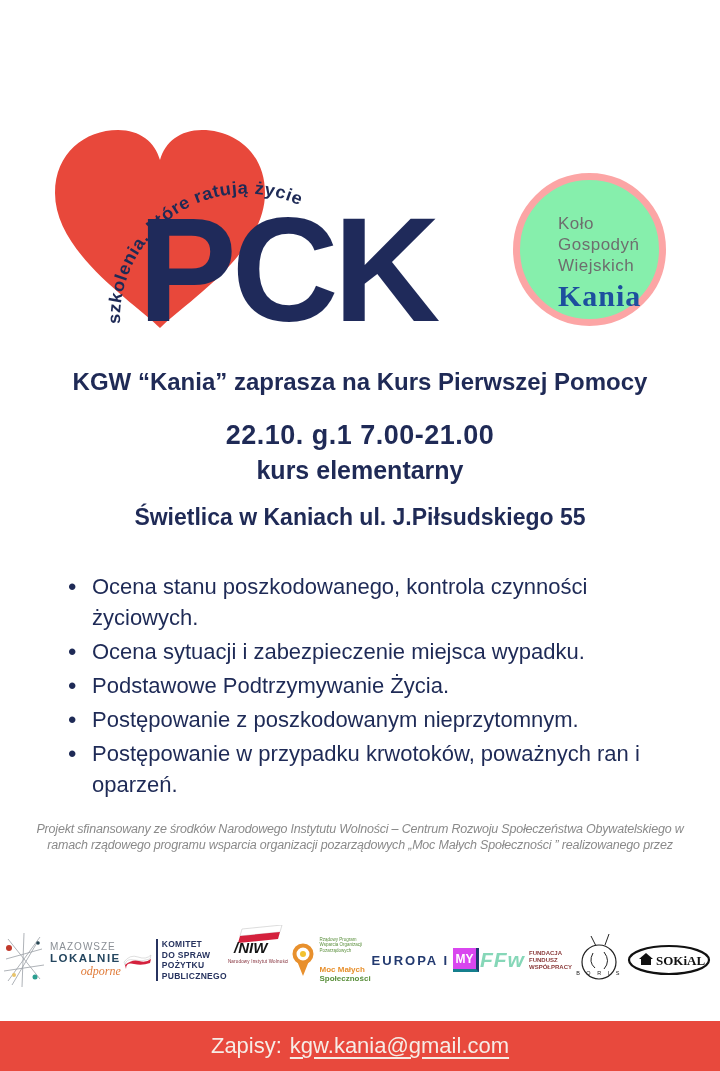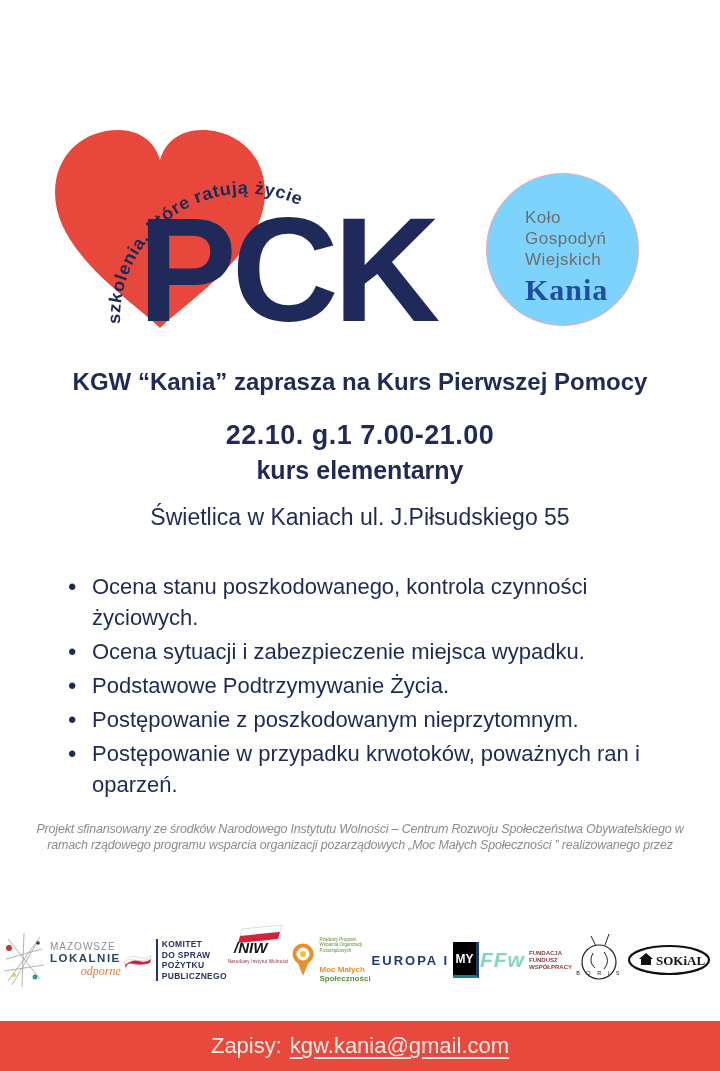--- a/index.html
+++ b/index.html
@@ -11,36 +11,36 @@
 
   
   .brand-area { position:absolute; left:0; top:0; width:720px; height:360px; }
   .heart-svg { position:absolute; left:40px; top:116px; }
   .pck-word {
     position:absolute; left:138px; top:196px;
     font-size:148px; line-height:1; font-weight:700; letter-spacing:-5px;
     color:#1f2a5a;
   }
   .badge {
-    position:absolute; left:486px; top:173px; width:153px; height:153px;
-    border:1px solid #fca5a5; border-radius:50%; background:#7dd3fc;
+    position:absolute; left:513px; top:173px; width:153px; height:153px;
+    border:7px solid #fca5a5; border-radius:50%; background:#86efac;
     padding:33px 0 0 38px;
   }
   .badge .org-line { font-size:17px; line-height:21px; color:#6e6e6e; letter-spacing:0.5px; }
   .badge .org-name {
     margin-top:3px; font-family:"Liberation Serif", serif;
     font-size:30px; font-weight:700; color:#1d4f9e; letter-spacing:1px;
   }
 
   
   .content { position:absolute; left:0; top:360px; width:720px; text-align:center; }
   .headline { font-size:24px; font-weight:700; margin-top:8px; }
   .date-line { font-size:27px; font-weight:700; margin-top:24px; letter-spacing:0.5px; }
   .course-type { font-size:25px; font-weight:700; margin-top:5px; }
-  .location { font-size:23px; font-weight:400; margin-top:19px; }
+  .location { font-size:23px; font-weight:700; margin-top:19px; }
 
   .bullets {
     margin:40px 40px 0 66px; text-align:left; list-style:none; width:600px;
   }
   .bullets li {
     position:relative; padding-left:26px; font-size:22px; line-height:31px;
     margin-bottom:3px; color:#1e2a56;
   }
   .bullets li::before {
     content:"•"; position:absolute; left:2px; top:0; font-size:24px; color:#1e2a56;
@@ -74,21 +74,21 @@
   .niw-sub { font-size:4.5px; color:#7a1f2b; letter-spacing:0.2px; }
 
   .moc { gap:3px; }
   .moc-text .tiny { font-size:4.5px; line-height:5.5px; color:#5a8f3c; }
   .moc-text .n1 { font-size:8px; font-weight:700; color:#e8902d; margin-top:12px; }
   .moc-text .n2 { font-size:8px; font-weight:700; color:#5a8f3c; }
 
   .europa { gap:5px; }
   .europa .word { font-size:13px; font-weight:700; letter-spacing:2px; color:#233a70; }
   .europa .my-box {
-    width:26px; height:36px; background:#000000; color:#ffffff;
+    width:26px; height:24px; background:#d946ef; color:#ffffff;
     font-size:12px; font-weight:700; display:flex; align-items:center; justify-content:center;
     border-right:3px solid #1f3a6e; border-bottom:3px solid #157f8d;
   }
 
   .ffw { flex-direction:row; gap:1px; }
   .ffw .letters { font-size:21px; font-weight:700; font-style:italic;
                   color:#86d7b8; line-height:20px; letter-spacing:1px; }
   .ffw-sub div { font-size:6px; font-weight:700; color:#8a3a3a; line-height:7px; }
 
   .footer-bar {

